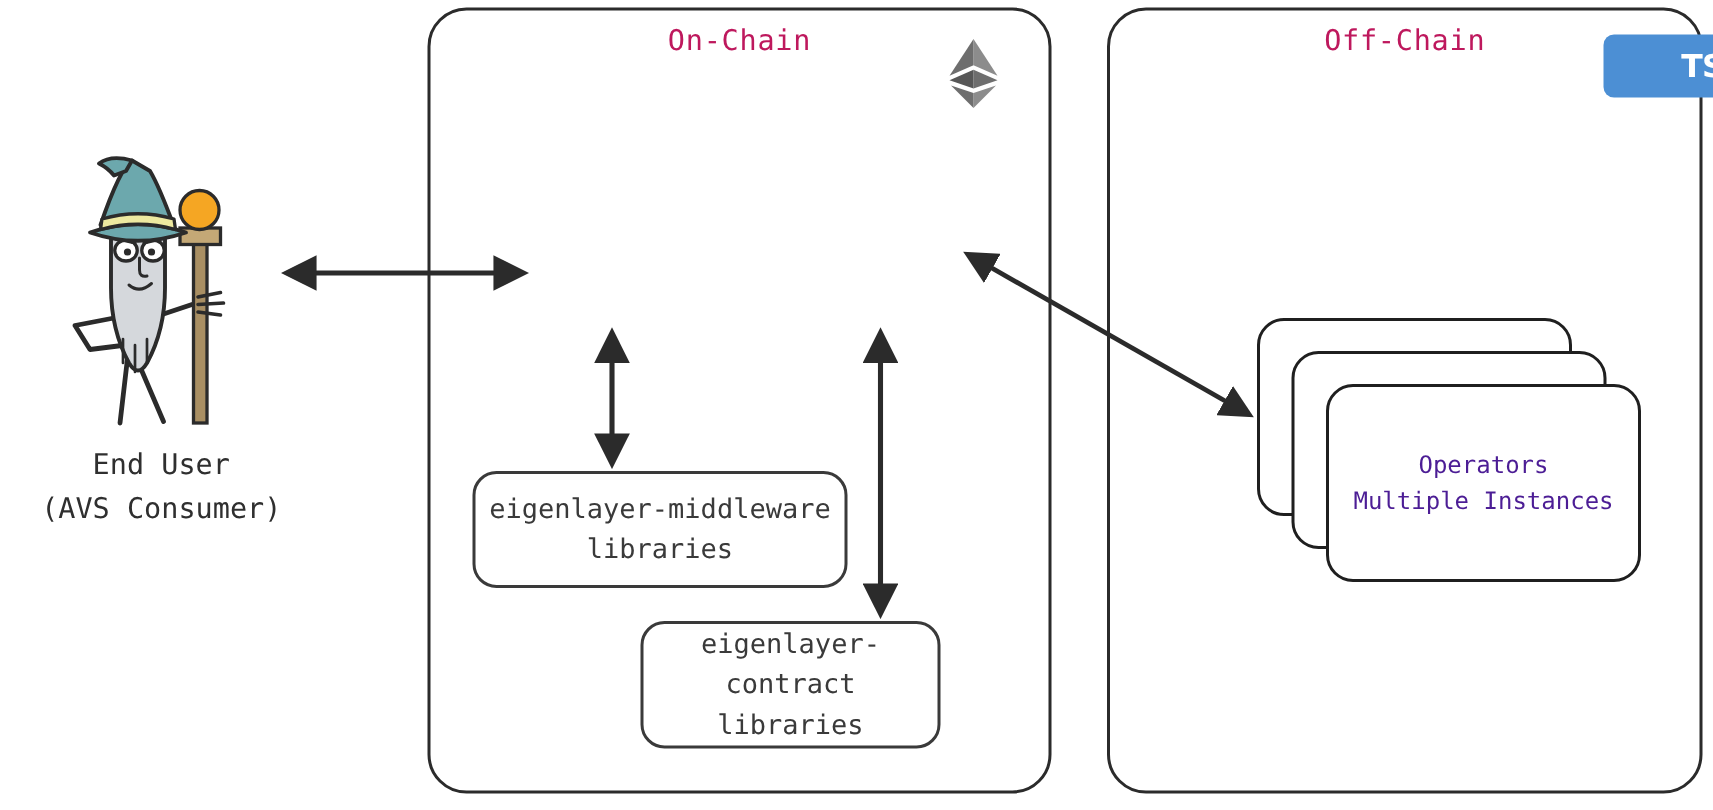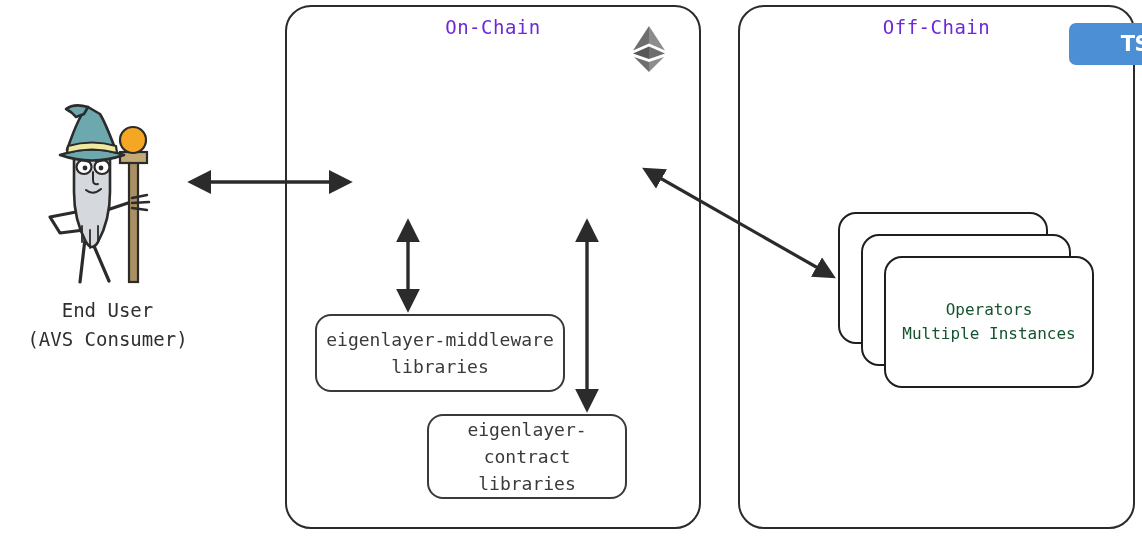--- a/index.html
+++ b/index.html
@@ -38,21 +38,21 @@
     width: 397px;
     height: 524px;
   }
   .panel-title {
     position: absolute;
     top: 9px;
     left: 0;
     width: 100%;
     text-align: center;
     font-size: 19px;
-    color: #6d28d9;
+    color: #be185d;
     letter-spacing: 0.5px;
     font-family: "DejaVu Sans Mono", monospace;
   }
 
   
   .node {
     position: absolute;
     border: 2px solid #3a3a3a;
     border-radius: 16px;
     background: #ffffff;
@@ -108,21 +108,21 @@
   #stack-card-mid   { left: 23px; top: 22px; }
   #stack-card-front {
     left: 46px;
     top: 44px;
     display: flex;
     align-items: center;
     justify-content: center;
     text-align: center;
     font-size: 16px;
     line-height: 24px;
-    color: #14532d;
+    color: #4c1d95;
     font-family: "DejaVu Sans Mono", monospace;
     white-space: pre-line;
   }
 
   
   #arrow-layer {
     position: absolute;
     left: 0;
     top: 0;
     width: 1142px;

